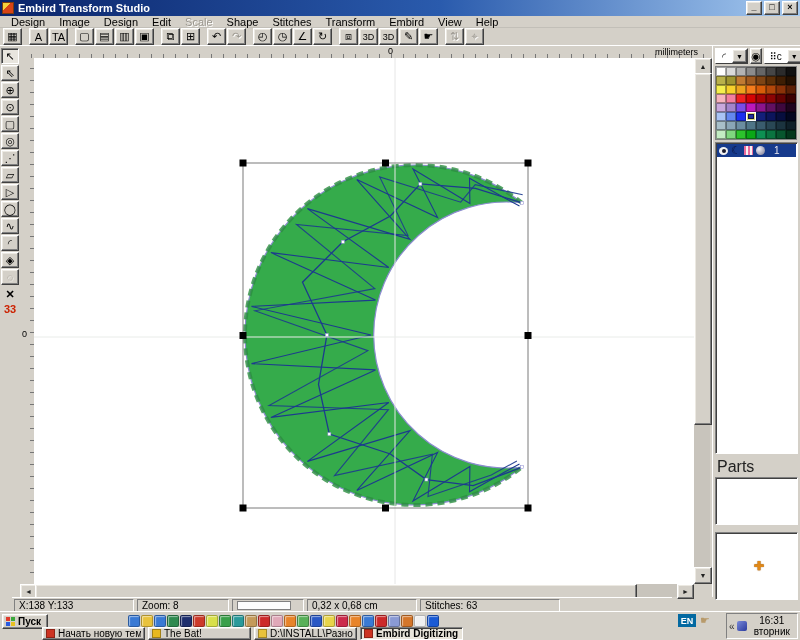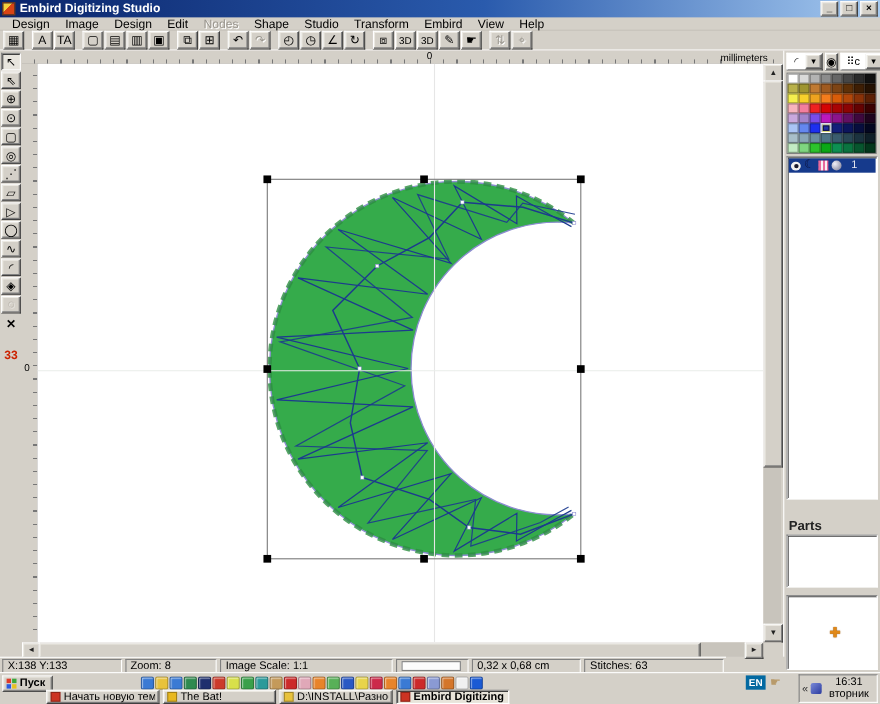--- a/index.html
+++ b/index.html
@@ -32,21 +32,21 @@
   .tb-btn.disabled{color:#9a968e;text-shadow:1px 1px 0 #fff;}
   .tb-sep{width:6px;height:17px;}
   .tb-3d{font-size:9px;font-weight:normal;}
 
   
   #left-tools{left:0;top:46px;width:20px;height:550px;background:#d4d0c8;display:flex;flex-direction:column;align-items:center;padding-top:2px;box-sizing:border-box;}
   .tool-btn{width:18px;height:16px;margin-bottom:1px;display:flex;align-items:center;justify-content:center;font-size:11px;padding:0;}
   .tool-btn.active{border-color:#808080 #fff #fff #808080;box-shadow:inset 1px 1px 0 #404040;background:#e8e5de;}
   .tool-btn.disabled{color:#9a968e;text-shadow:1px 1px 0 #fff;}
   #cut-tool{width:18px;height:14px;text-align:center;font-size:11px;font-weight:bold;margin-top:2px;}
-  #tool-counter{color:#cc2200;font-weight:bold;font-size:11px;margin-top:15px;}
+  #tool-counter{color:#cc2200;font-weight:bold;font-size:11px;margin-top:1px;}
 
   
   #ruler-top{left:20px;top:46px;width:692px;height:12px;background:#d4d0c8;border-bottom:1px solid #808080;
     background-image:repeating-linear-gradient(90deg,transparent 0 11px,#777 11px 12px);background-size:100% 4px;background-position:0 8px;background-repeat:no-repeat;}
   #ruler-top .origin{position:absolute;left:368px;top:0;font-size:9px;}
   #ruler-top .unit{position:absolute;right:14px;top:1px;font-size:9px;}
   #ruler-left{left:20px;top:58px;width:14px;height:526px;background:#d4d0c8;border-right:1px solid #808080;
     background-image:repeating-linear-gradient(0deg,transparent 0 11px,#777 11px 12px);background-size:4px 100%;background-position:10px 0;background-repeat:no-repeat;}
   #ruler-left .origin{position:absolute;left:2px;top:271px;font-size:9px;}
 
@@ -79,27 +79,27 @@
   #layer-list{margin-top:2px;height:308px;overflow:hidden;padding:1px;}
   #layer-row{height:13px;background:#163a8c;display:flex;align-items:center;gap:3px;padding:0 2px;color:#fff;}
   .eye{width:9px;height:8px;background:#f2f2f2;border-radius:50%;position:relative;}
   .eye::after{content:"";position:absolute;left:3px;top:2px;width:4px;height:4px;background:#1a1a2e;border-radius:50%;}
   .mini-crescent{color:#0a0a2e;font-size:11px;line-height:11px;}
   .mini-grid{width:9px;height:9px;background:
     repeating-linear-gradient(90deg,#e86a9c 0 2px,#f8f0f2 2px 4px),
     repeating-linear-gradient(0deg,rgba(200,40,100,.6) 0 2px,rgba(255,255,255,0) 2px 4px);}
   .mini-sphere{width:9px;height:9px;border-radius:50%;background:radial-gradient(circle at 3px 3px,#f0f0f8,#9a9aae 70%);}
   #layer-num{font-size:10px;color:#e8e8f0;margin-left:6px;}
-  #parts-label{margin-top:17px;font-size:12px;color:#222;padding-left:2px;font-weight:bold;}
+  #parts-label{margin-top:4px;font-size:16px;color:#222;padding-left:2px;}
   #parts-list{height:46px;margin-top:1px;}
   #preview-box{height:66px;margin-top:7px;position:relative;}
   #preview-cross{position:absolute;left:38px;top:26px;color:#e08818;font-size:12px;font-weight:bold;text-shadow:0 0 1px #7a4408;}
 
   
-  #statusbar{left:0;top:597px;width:660px;height:14px;background:#d4d0c8;border-top:1px solid #fff;display:flex;gap:3px;padding:1px 2px;box-sizing:border-box;}
+  #statusbar{left:12px;top:597px;width:660px;height:14px;background:#d4d0c8;border-top:1px solid #fff;display:flex;gap:3px;padding:1px 2px;box-sizing:border-box;}
   .status-panel{border:1px solid;border-color:#808080 #fff #fff #808080;height:11px;line-height:11px;padding:0 4px;font-size:10px;white-space:nowrap;overflow:hidden;}
   #sp-swatch{width:62px;display:flex;align-items:center;}
   #sp-swatch .box{width:52px;height:7px;background:#fcfcfc;border:1px solid #808080;}
 
   
   #taskbar{left:0;top:611px;width:800px;height:29px;background:#d4d0c8;border-top:1px solid #fff;}
   #start-btn{position:absolute;left:2px;top:2px;height:13px;display:flex;align-items:center;gap:3px;padding:0 6px 0 3px;font-weight:bold;font-size:10px;}
   .winflag{width:9px;height:9px;display:grid;grid-template-columns:4px 4px;grid-template-rows:4px 4px;gap:1px;}
   .winflag i{display:block;}
   #quicklaunch{position:absolute;left:128px;top:2px;height:13px;display:flex;gap:1px;align-items:center;}
@@ -115,36 +115,36 @@
   #tray-chevron{font-size:10px;color:#333;}
   #tray-icon{width:10px;height:10px;background:linear-gradient(135deg,#7a8ad8,#2a3a9e);border-radius:2px;}
   #tray-text{display:flex;flex-direction:column;align-items:center;flex:1;line-height:11px;}
   #tray-time,#tray-day{font-size:10px;}
 </style>
 </head>
 <body>
 
 <div id="titlebar" class="abs">
   <div id="app-icon"></div>
-  <div id="title-text">Embird Digitizing Studio</div>
+  <div id="title-text">Embird Transform Studio</div>
   <div id="win-buttons">
     <div class="win-btn raised">_</div>
     <div class="win-btn raised">□</div>
     <div class="win-btn raised">×</div>
   </div>
 </div>
 
 <div id="menubar" class="abs">
     <div class="menu-item">Design</div>
     <div class="menu-item">Image</div>
     <div class="menu-item">Design</div>
     <div class="menu-item">Edit</div>
-    <div class="menu-item disabled">Nodes</div>
+    <div class="menu-item disabled">Scale</div>
     <div class="menu-item">Shape</div>
-    <div class="menu-item">Studio</div>
+    <div class="menu-item">Stitches</div>
     <div class="menu-item">Transform</div>
     <div class="menu-item">Embird</div>
     <div class="menu-item">View</div>
     <div class="menu-item">Help</div>
   </div>
 <div id="toolbar" class="abs">
     <button class="tb-btn raised">
       <span class="glyph">▦</span>
     </button>
     <div class="tb-sep"></div>
@@ -405,21 +405,20 @@
   <div id="parts-label">Parts</div>
   <div id="parts-list" class="sunken"></div>
   <div id="preview-box" class="sunken">
     <span id="preview-cross">✚</span>
   </div>
 </div>
 
 <div id="statusbar" class="abs">
   <div class="status-panel" style="width:110px">X:138 Y:133</div>
   <div class="status-panel" style="width:82px">Zoom: 8</div>
-  <div class="status-panel" style="width:164px">Image Scale: 1:1</div>
   <div class="status-panel" id="sp-swatch">
       <span class="box"></span>
     </div>
   <div class="status-panel" style="width:100px">0,32 x 0,68 cm</div>
   <div class="status-panel" style="width:130px">Stitches: 63</div>
 </div>
 
 <div id="taskbar" class="abs">
   <div id="start-btn" class="raised">
     <span class="winflag">

